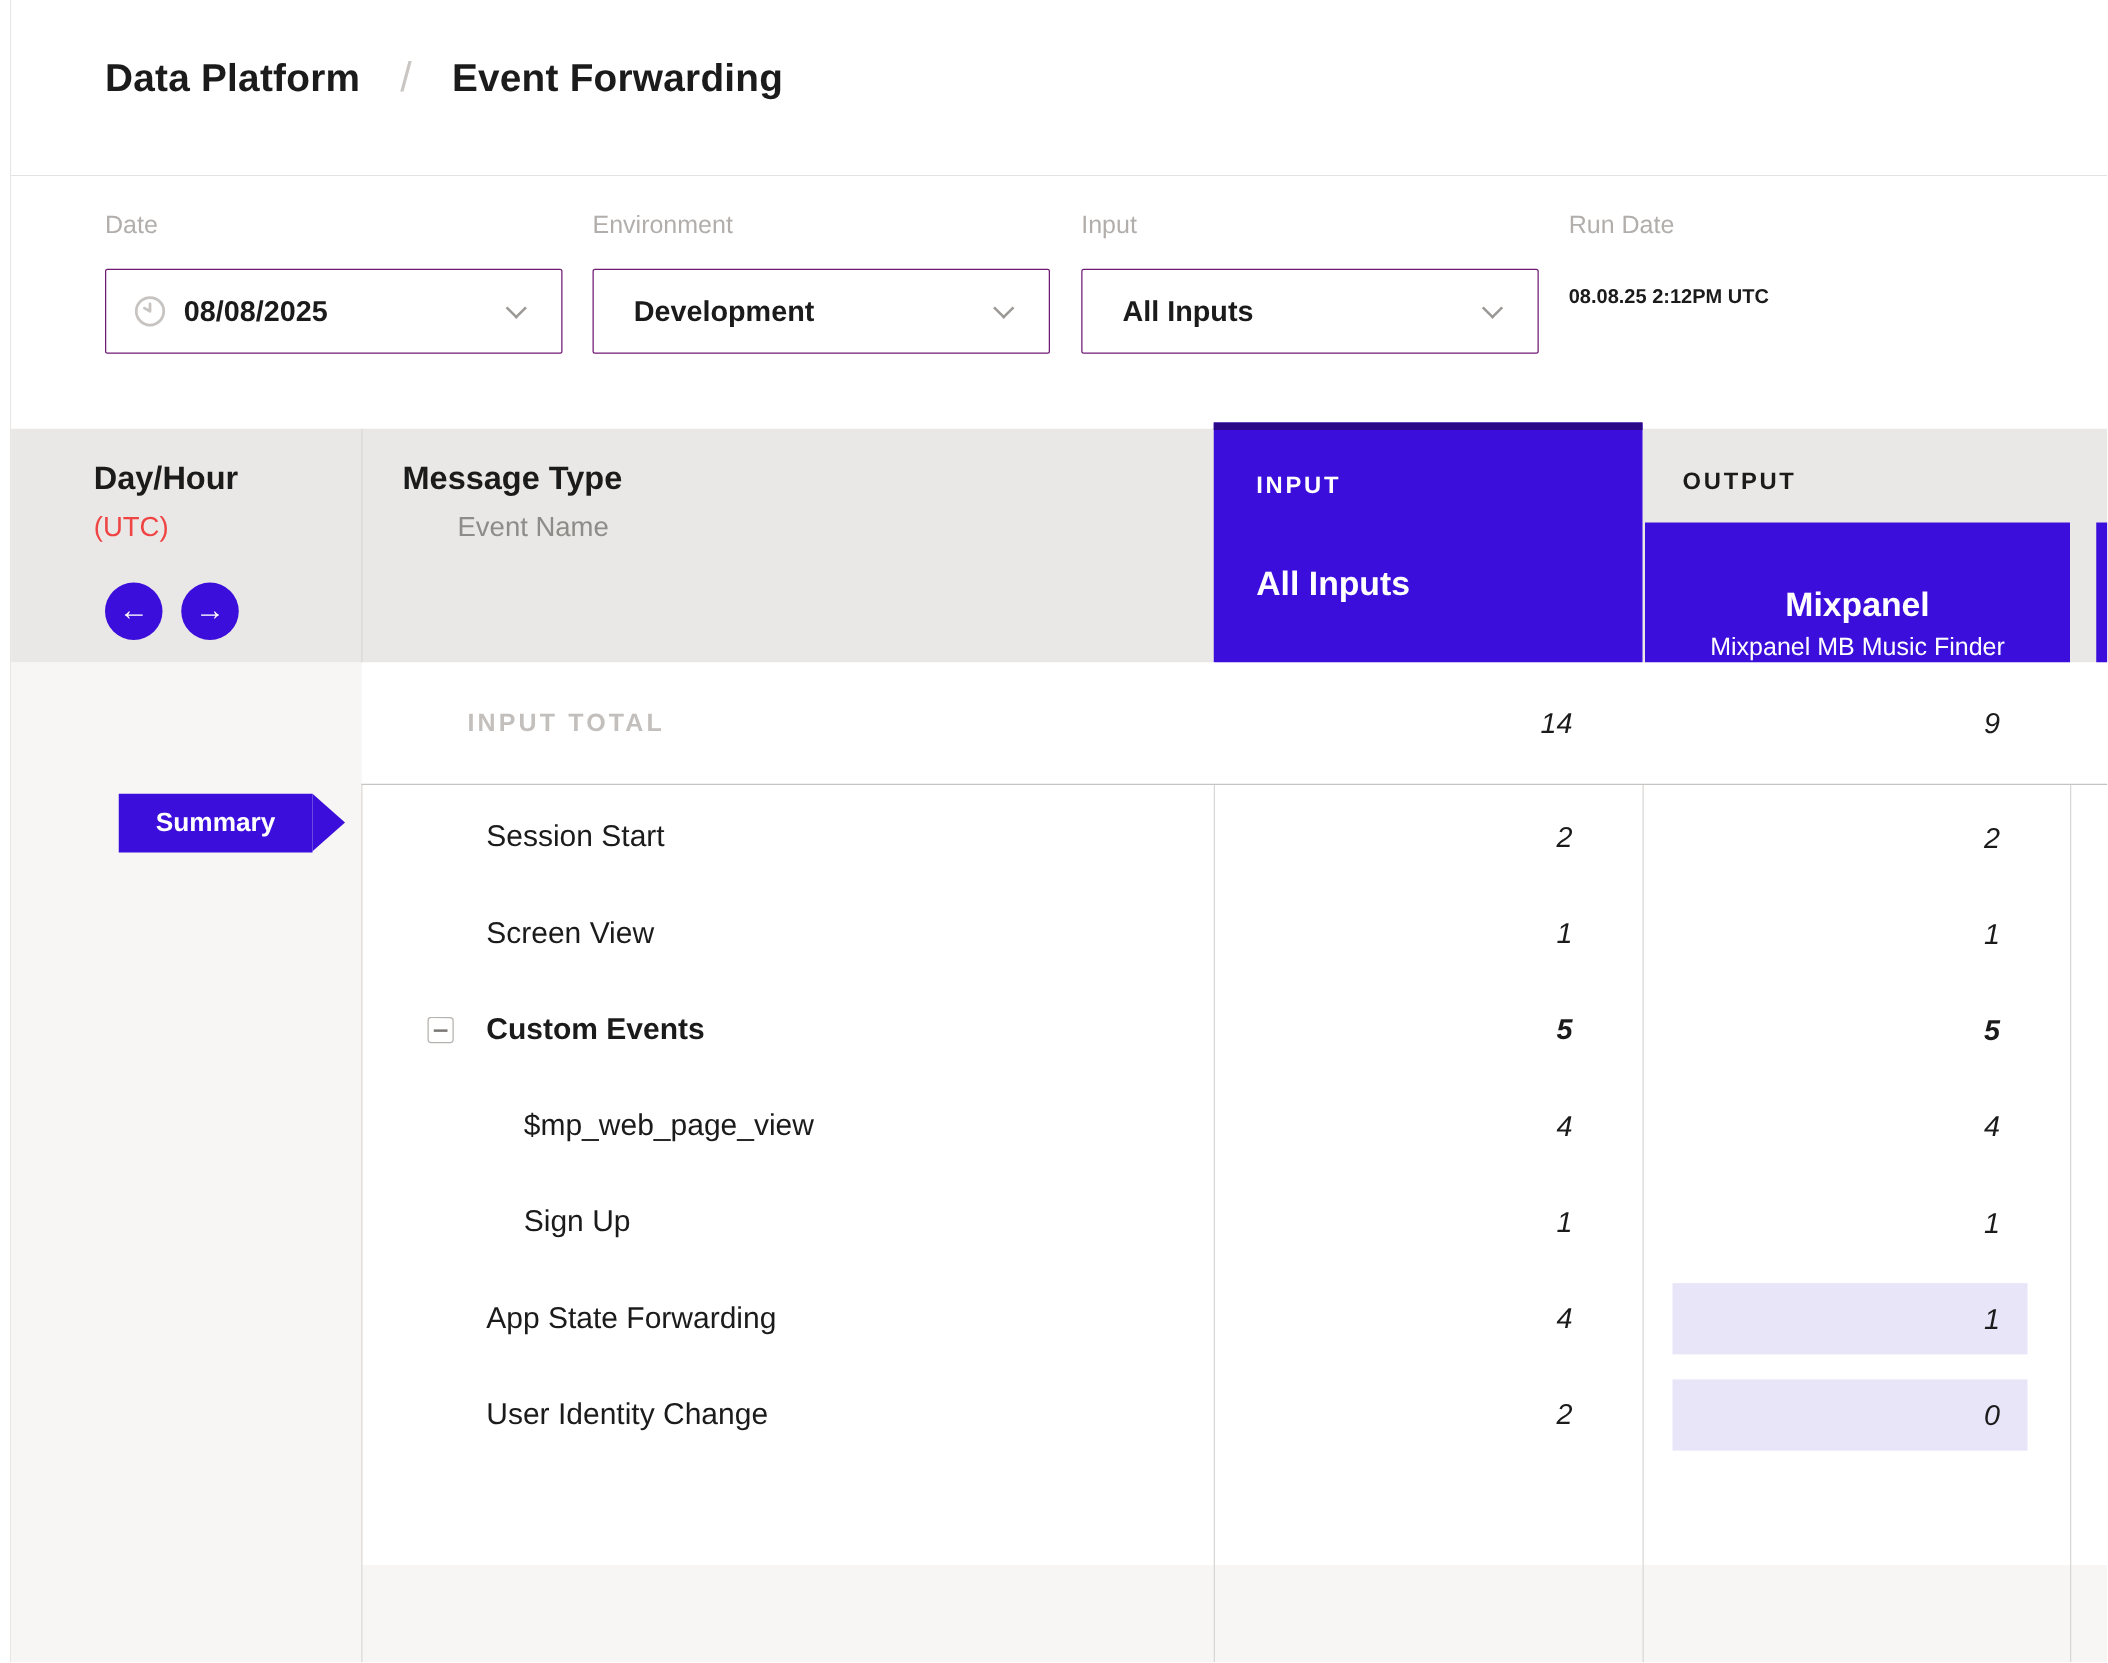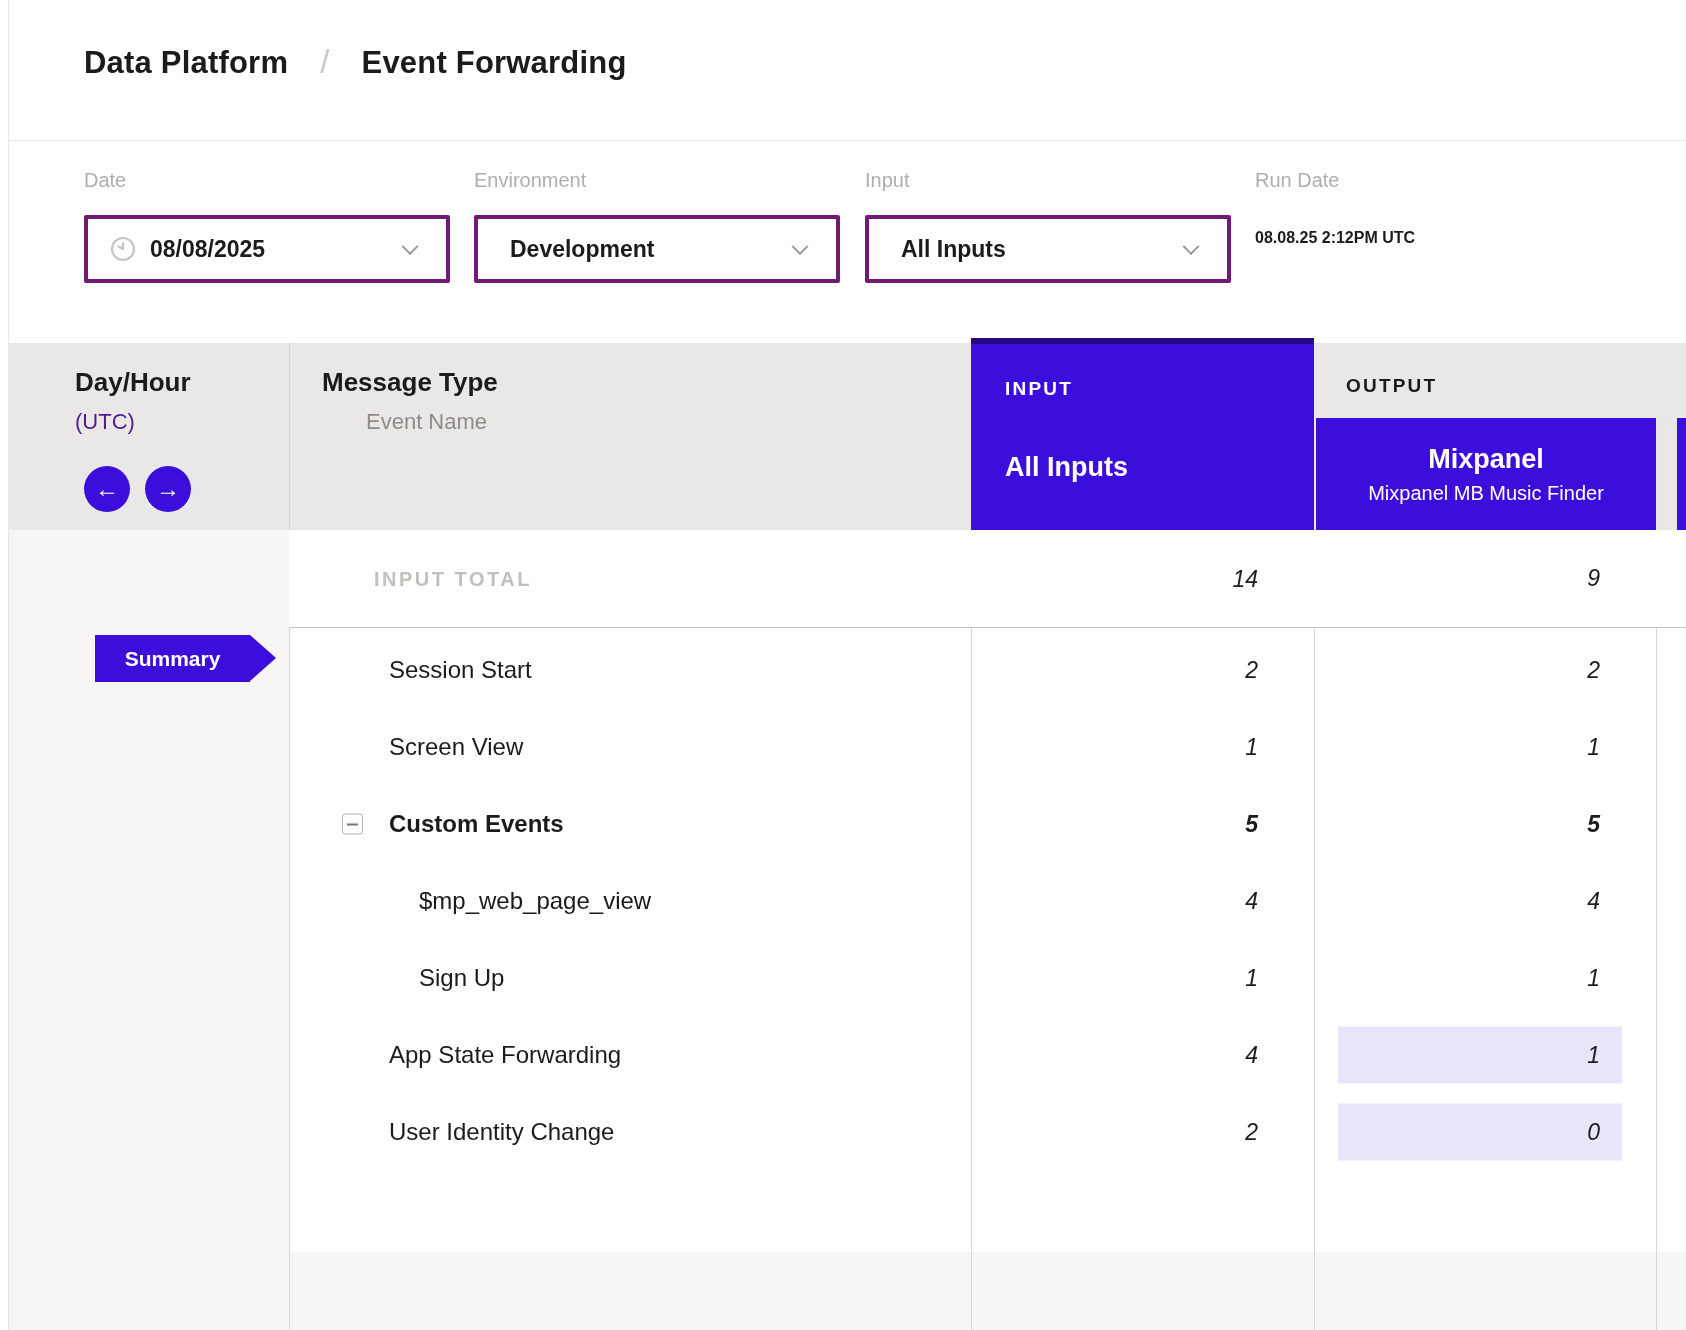--- a/index.html
+++ b/index.html
@@ -26,48 +26,48 @@
 
   
   .crumb-bar{position:absolute;left:9px;top:0;width:1677px;height:141px;background:#fff;border-bottom:1px solid #E5E3E1;}
   .crumbs{position:absolute;left:75px;top:44px;display:flex;align-items:center;column-gap:32px;font-size:31px;font-weight:600;letter-spacing:.2px;}
   .crumb-sep{color:#C9C6C3;font-weight:300;font-size:33px;transform:translateY(-1px);}
 
   
   .filters{position:absolute;left:9px;top:141px;width:1677px;height:202px;background:#fff;}
   .f-label{position:absolute;top:28px;font-size:20px;color:var(--label-gray);}
   .f-box{
-    position:absolute;top:74px;height:68px;width:366px;background:#fff;border:4px solid #701a75;border-radius:2px;
+    position:absolute;top:74px;height:68px;width:366px;background:#fff;border:1px solid #701a75;border-radius:2px;
     display:flex;align-items:center;cursor:pointer;
   }
   .f-box .val{font-size:23px;font-weight:700;}
   .chev{position:absolute;right:30px;top:50%;width:12px;height:12px;border-right:2.5px solid #9B9895;border-bottom:2.5px solid #9B9895;transform:translateY(-70%) rotate(45deg);}
   .clock{margin:0 14px 0 22px;flex:0 0 auto;display:block;}
   .f-date{left:75px;} .f-env{left:465px;} .f-input{left:856px;} .f-run{left:1246px;}
   .f-box.b-date{left:75px;} .f-box.b-env{left:465px;} .f-box.b-input{left:856px;}
   .b-env .val,.b-input .val{margin-left:32px;}
   .run-val{position:absolute;left:1246px;top:88px;font-size:16px;font-weight:700;}
 
   
   .band{position:absolute;left:9px;top:343px;width:1677px;height:187px;background:var(--gray-band);}
   .dh-title{position:absolute;left:75px;top:367px;font-size:26px;font-weight:700;}
-  .dh-sub{position:absolute;left:75px;top:409px;font-size:22px;color:#4c1d95;}
+  .dh-sub{position:absolute;left:75px;top:409px;font-size:22px;color:#ef4444;}
   .nav-btn{position:absolute;top:466px;width:46px;height:46px;border-radius:50%;background:var(--purple);border:none;cursor:pointer;
     display:flex;align-items:center;justify-content:center;color:#fff;font-size:24px;line-height:1;padding:0;}
   .nav-prev{left:84px;} .nav-next{left:145px;}
   .mt-title{position:absolute;left:322px;top:367px;font-size:26px;font-weight:700;}
   .mt-sub{position:absolute;left:366px;top:409px;font-size:22px;color:var(--sub-gray);}
 
   .input-block{position:absolute;left:971px;top:338px;width:343px;height:192px;background:var(--purple);cursor:pointer;}
   .input-block .cap{position:absolute;left:0;top:0;width:100%;height:6px;background:var(--purple-dark);}
   .input-block .grp{position:absolute;left:34px;top:40px;color:#fff;font-size:19px;font-weight:700;letter-spacing:2.2px;}
   .input-block .nm{position:absolute;left:34px;top:114px;color:#fff;font-size:27px;font-weight:700;}
   .output-label{position:absolute;left:1346px;top:375px;font-size:19px;font-weight:700;letter-spacing:2.2px;color:var(--ink);}
   .mix-block{position:absolute;left:1316px;top:418px;width:340px;height:112px;background:var(--purple);color:#fff;cursor:pointer;
-    display:flex;flex-direction:column;align-items:center;justify-content:center;row-gap:7px;}
+    display:flex;flex-direction:column;align-items:center;justify-content:flex-end;row-gap:7px;}
   .mix-block .nm{font-size:27px;font-weight:700;}
   .mix-block .sub{font-size:20px;}
   .next-block{position:absolute;left:1677px;top:418px;width:9px;height:112px;background:var(--purple);}
 
   
   .time-rail{position:absolute;left:9px;top:530px;width:280px;height:800px;background:var(--gray-soft);}
   .bottom-band{position:absolute;left:289px;top:1252px;width:1397px;height:78px;background:var(--gray-soft);}
   .vline{position:absolute;width:1px;background:var(--line);}
   .vl-rail{left:289px;top:343px;height:987px;}
   .vl-c1{left:971px;top:530px;height:800px;}

